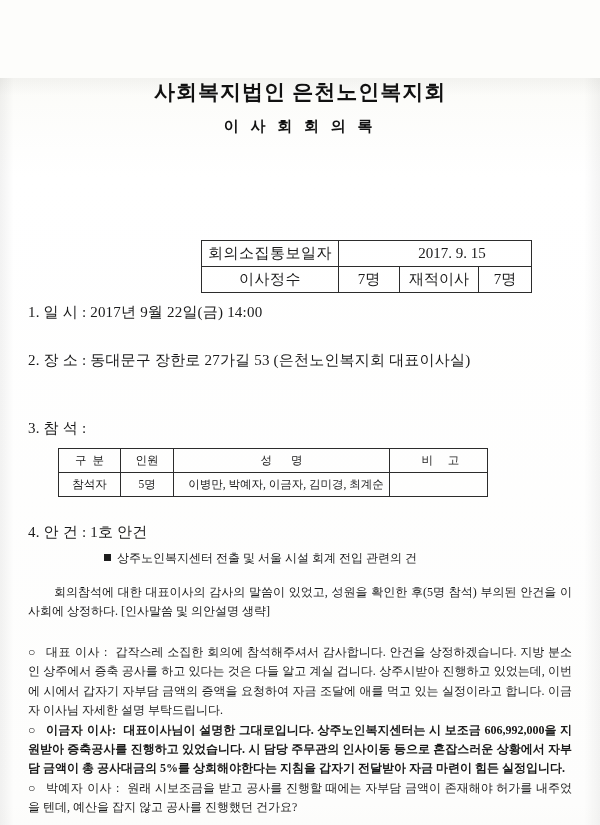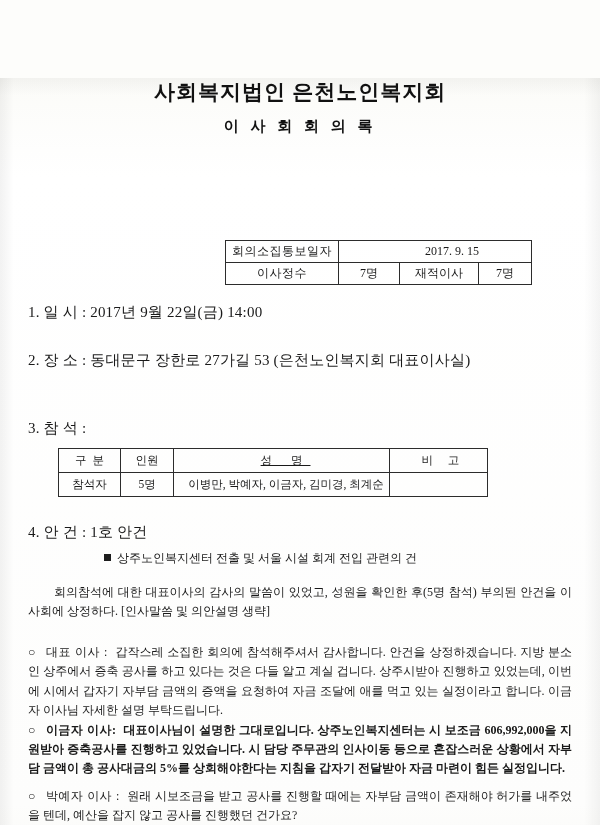--- a/index.html
+++ b/index.html
@@ -54,21 +54,21 @@
     color: #111;
   }
   
   .meta-table-wrap {
     position: absolute;
     top: 162px;
     right: 68px;
   }
   table.meta {
     border-collapse: collapse;
-    font-size: 12px;
+    font-size: 15px;
   }
   table.meta td {
     border: 1px solid #2c2c2c;
     padding: 3px 6px;
     text-align: center;
     white-space: nowrap;
     line-height: 1.25;
   }
   table.meta td.lbl { width: 96px; letter-spacing: 0.5px; }
   table.meta td.val-date { width: 86px; padding-left: 40px; }
@@ -105,21 +105,21 @@
     padding: 4px 5px;
     text-align: center;
     font-weight: normal;
     line-height: 1.3;
   }
   table.att th.c1, table.att td.c1 { width: 54px; margin-top: 45px; }
   table.att th.c2, table.att td.c2 { width: 46px; }
   table.att th.c3, table.att td.c3 { width: 220px; }
   table.att th.c4, table.att td.c4 { width: 90px; }
   table.att th.c1 { letter-spacing: 6px; text-indent: 6px; }
-  table.att th.c3 { letter-spacing: 8px; text-indent: 8px; text-decoration: underline; }
+  table.att th.c3 { letter-spacing: 8px; text-indent: 8px; }
   table.att th.c4 { letter-spacing: 6px; text-indent: 6px; padding-left: 9px; }
   table.att td.c3 { text-align: right; padding-left: 10px; margin-top: 36px; }
 
   .agenda-sub {
     margin: 8px 0 0 76px;
     font-size: 12px;
   }
   .agenda-sub .marker {
     display: inline-block;
     width: 7px;
@@ -220,18 +220,18 @@
     <div class="para indent">회의참석에 대한 대표이사의 감사의 말씀이 있었고, 성원을 확인한 후(5명 참석) 부의된 안건을 이사회에 상정하다. [인사말씀 및 의안설명 생략]</div>
 
     <div class="speaker-block">
       <span class="circ">○</span><span class="sp-gap"></span><span class="speaker-name">대표 이사 :</span>&nbsp;&nbsp;<span>갑작스레 소집한 회의에 참석해주셔서 감사합니다. 안건을 상정하겠습니다. 지방 분소인 상주에서 증축 공사를 하고 있다는 것은 다들 알고 계실 겁니다. 상주시받아 진행하고 있었는데, 이번에 시에서 갑자기 자부담 금액의 증액을 요청하여 자금 조달에 애를 먹고 있는 실정이라고 합니다. 이금자 이사님 자세한 설명 부탁드립니다.</span>
     </div>
 
     <div class="speaker-block" style="margin-top:0;font-weight:bold;">
       <span class="circ">○</span><span class="sp-gap"></span><span class="speaker-name">이금자 이사:</span>&nbsp;&nbsp;<span>대표이사님이 설명한 그대로입니다. 상주노인복지센터는 시 보조금 606,992,000을 지원받아 증축공사를 진행하고 있었습니다. 시 담당 주무관의 인사이동 등으로 혼잡스러운 상황에서 자부담 금액이 총 공사대금의 5%를 상회해야한다는 지침을 갑자기 전달받아 자금 마련이 힘든 실정입니다.</span>
     </div>
 
-    <div class="speaker-block" style="margin-top:8px;">
+    <div class="speaker-block" style="margin-top:0;">
       <span class="circ">○</span><span class="sp-gap"></span><span class="speaker-name">박예자 이사 :</span>&nbsp;&nbsp;<span>원래 시보조금을 받고 공사를 진행할 때에는 자부담 금액이 존재해야 허가를 내주었을 텐데, 예산을 잡지 않고 공사를 진행했던 건가요?</span>
     </div>
 
   </div>
 </div>
 
 </body></html>

